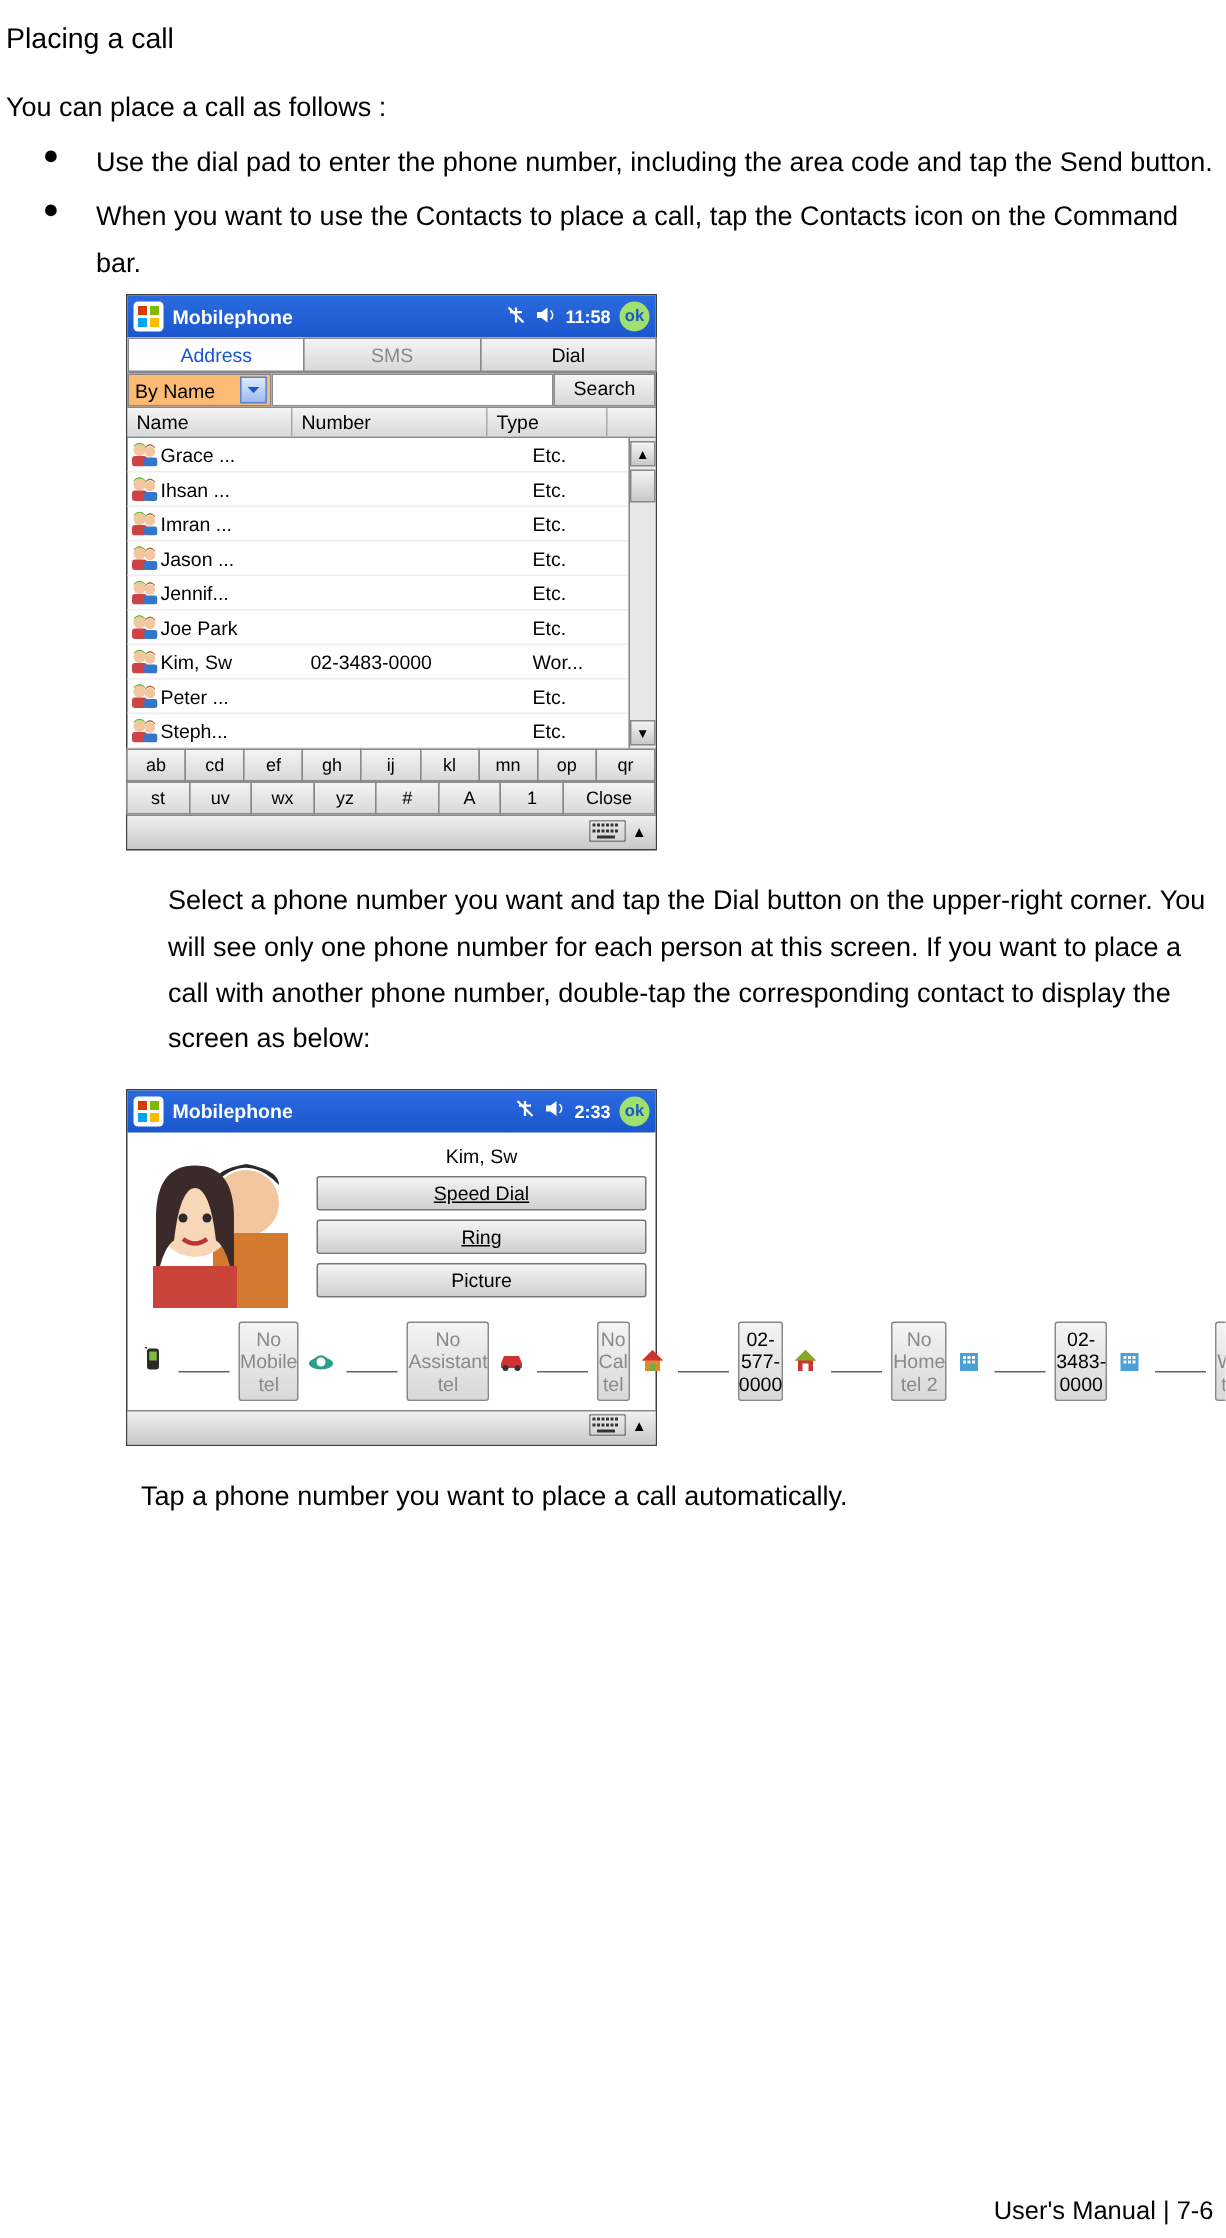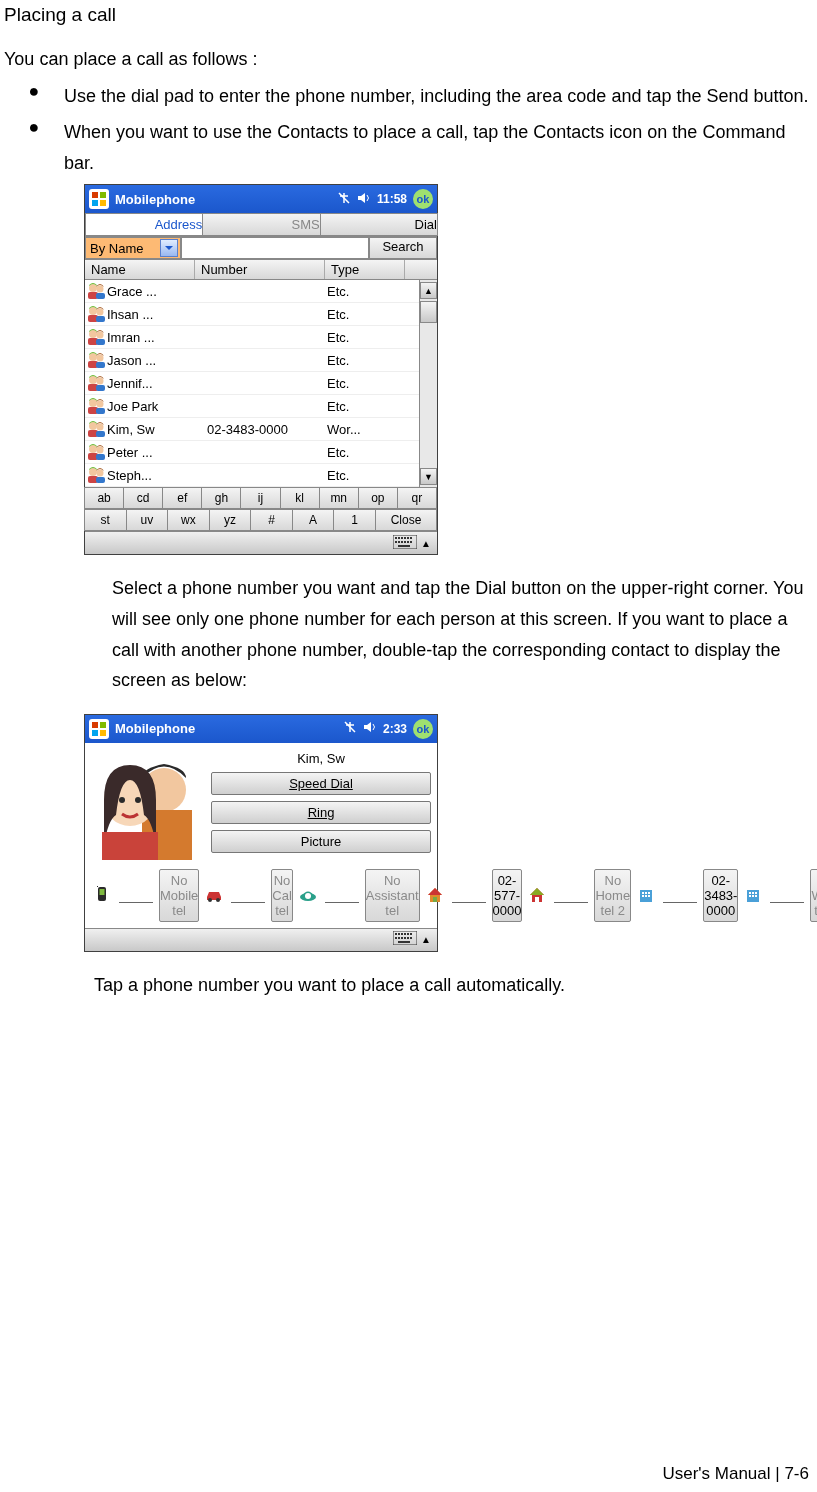--- a/index.html
+++ b/index.html
@@ -11,21 +11,21 @@
     width: 817px;
   }
   .page {
     padding: 4px 8px 20px 4px;
     box-sizing: border-box;
     position: relative;
     min-height: 1492px;
   }
   .heading {
     font-size: 19px;
-    margin: 0 0 18px 0;
+    margin: 12px 0 18px 0;
   }
   .body-text {
     font-size: 18px;
     line-height: 1.7;
     margin: 0 0 6px 0;
   }
   .bullet {
     display: flex;
     margin: 0 0 6px 0;
   }
@@ -92,21 +92,21 @@
     font-size:11px; font-weight:bold;
   }
 
   .tabs {
     display: flex;
     border-bottom: 1px solid #888;
     background: #e8e8e8;
   }
   .tab {
     flex:1;
-    text-align:right;
+    text-align:center;
     padding:3px 0;
     border:1px solid #888;
     margin:0 -1px 0 0;
     background: linear-gradient(#f4f4f4,#d8d8d8);
     font-weight: normal;
   }
   .tab.active {
     background: #fff;
     color: #1b57cc;
   }
@@ -189,21 +189,21 @@
     height:22px;
     border-bottom:1px solid #eee;
     padding:0 2px;
   }
   .row .ic {
     width:18px; height:16px; margin-right:2px;
     display:inline-block;
   }
   .row .c1{ width:100px; white-space:nowrap; overflow:hidden; }
   .row .c2{ width:120px; white-space:nowrap; overflow:hidden; }
-  .row .c3{ width:60px; white-space:nowrap; overflow:hidden; }
+  .row .c3{ width:60px; white-space:nowrap; overflow:hidden;margin-left:28px; }
 
   .person-icon svg { width:18px; height:16px; }
 
   .lettergrid {
     display:flex;
     border-top:1px solid #888;
   }
   .lettergrid div {
     flex:1;
     text-align:center;
@@ -588,38 +588,38 @@
               <rect x="6.5" y="3" width="5" height="6" fill="#7fba40"></rect>
               <line x1="5" y1="1" x2="3" y2="-1" stroke="#2a2a2a"></line>
             </svg>
           </span>
           <span class="underline"></span>
           <span class="phone-btn disabled">No Mobile tel</span>
         </div>
         <div class="phone-row">
           <span class="picon">
             <svg viewBox="0 0 18 18">
+              <ellipse cx="9" cy="11" rx="8" ry="4" fill="#2aa08a"></ellipse>
+              <path d="M4 11 Q9 3 14 11" stroke="#2aa08a" stroke-width="3" fill="none"></path>
+              <circle cx="9" cy="10" r="3" fill="#fff"></circle>
+            </svg>
+          </span>
+          <span class="underline"></span>
+          <span class="phone-btn disabled">No Assistant tel</span>
+        </div>
+        <div class="phone-row">
+          <span class="picon">
+            <svg viewBox="0 0 18 18">
               <path d="M2 11 L4 6 L14 6 L16 11 L16 14 L2 14 Z" fill="#c33"></path>
               <circle cx="5" cy="14" r="2" fill="#333"></circle>
               <circle cx="13" cy="14" r="2" fill="#333"></circle>
             </svg>
           </span>
           <span class="underline"></span>
           <span class="phone-btn disabled">No Cal tel</span>
-        </div>
-        <div class="phone-row">
-          <span class="picon">
-            <svg viewBox="0 0 18 18">
-              <ellipse cx="9" cy="11" rx="8" ry="4" fill="#2aa08a"></ellipse>
-              <path d="M4 11 Q9 3 14 11" stroke="#2aa08a" stroke-width="3" fill="none"></path>
-              <circle cx="9" cy="10" r="3" fill="#fff"></circle>
-            </svg>
-          </span>
-          <span class="underline"></span>
-          <span class="phone-btn disabled">No Assistant tel</span>
         </div>
         <div class="phone-row">
           <span class="picon">
             <svg viewBox="0 0 18 18">
               <polygon points="9,2 16,9 14,9 14,16 4,16 4,9 2,9" fill="#e08a2c"></polygon>
               <rect x="7" y="11" width="4" height="5" fill="#7a4"></rect>
               <polygon points="9,2 16,9 2,9" fill="#c33"></polygon>
             </svg>
           </span>
           <span class="underline"></span>

